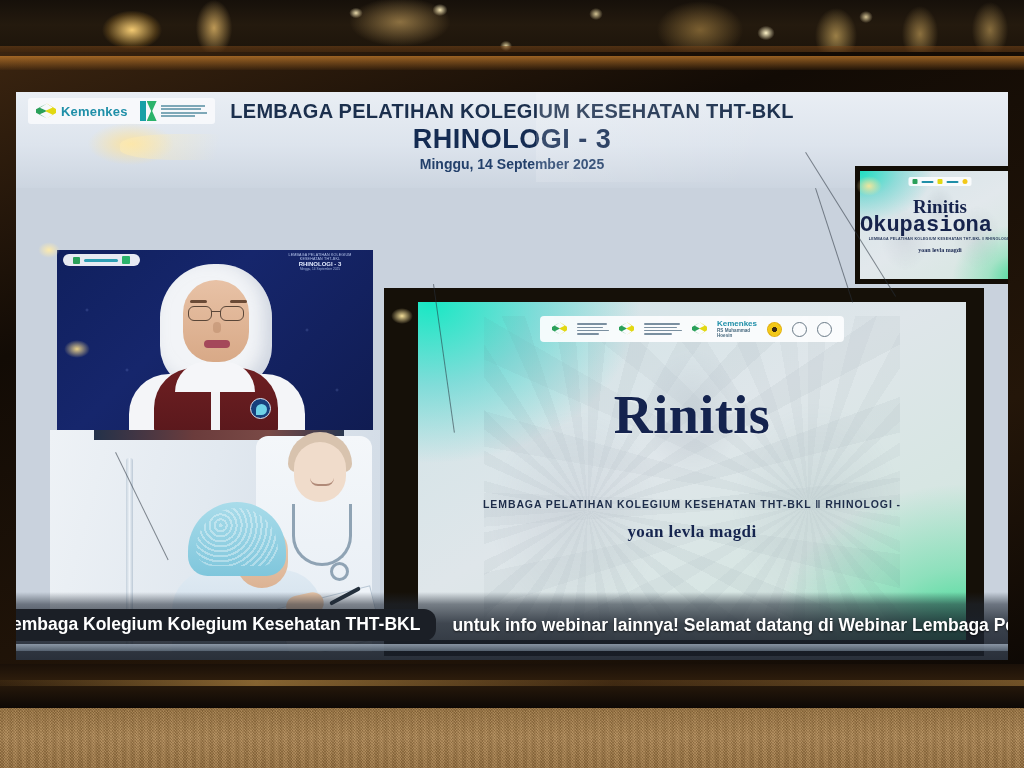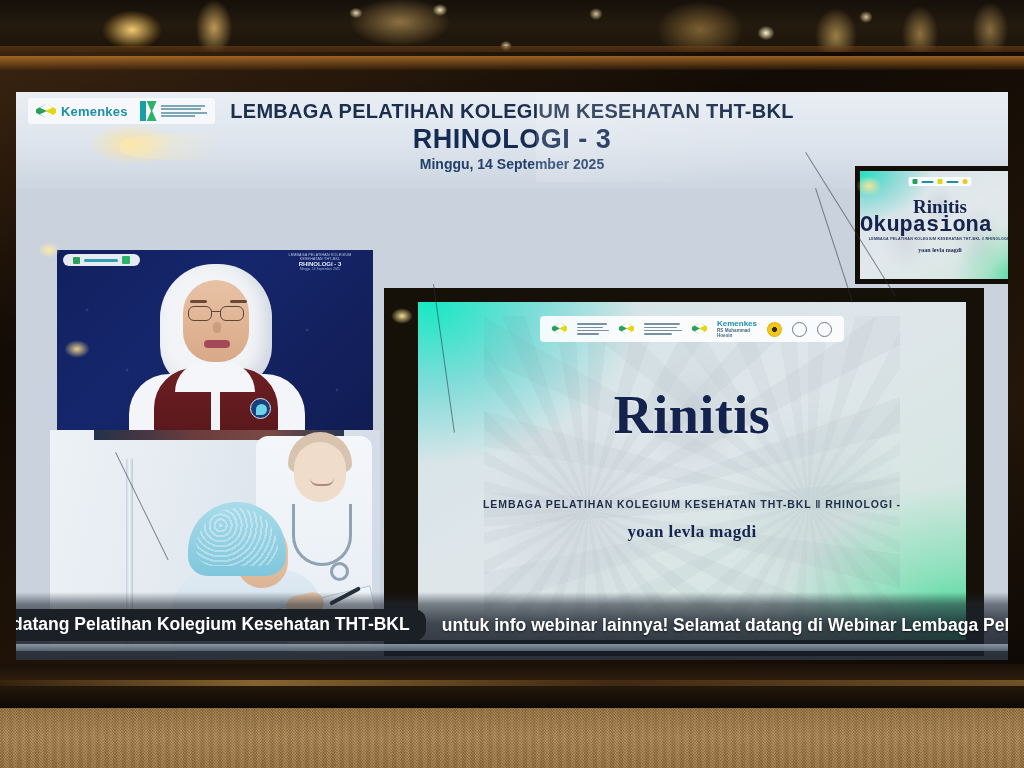--- a/index.html
+++ b/index.html
@@ -442,21 +442,21 @@
           </div>
           <div id="pip-t1">Rinitis</div>
           <div id="pip-t2">Okupasiona</div>
           <div id="pip-sub">LEMBAGA PELATIHAN KOLEGIUM KESEHATAN THT-BKL ‖ RHINOLOGI -</div>
           <div id="pip-author">yoan levla magdi</div>
         </div>
       </div>
 
       <div id="ticker">
         <div id="ticker-strip">
-          <span id="ticker-pill">datang Pelatihan Kolegium Kesehatan THT-BKL</span>
+          <span id="ticker-pill">embaga Kolegium Kolegium Kesehatan THT-BKL</span>
           <span id="ticker-text">untuk info webinar lainnya! Selamat datang di Webinar Lembaga Pel</span>
         </div>
         <div id="ticker-rail"></div>
       </div>
 
       <div id="screen-glare">
         <span class="glare" style="left:70px;top:30px;width:90px;height:44px;
           background:radial-gradient(ellipse,rgba(255,226,150,.85),transparent 68%);"></span>
         <span class="glare" style="left:104px;top:42px;width:140px;height:26px;
           background:linear-gradient(100deg,rgba(255,236,180,.55),transparent 70%); border-radius:40%;"></span>

